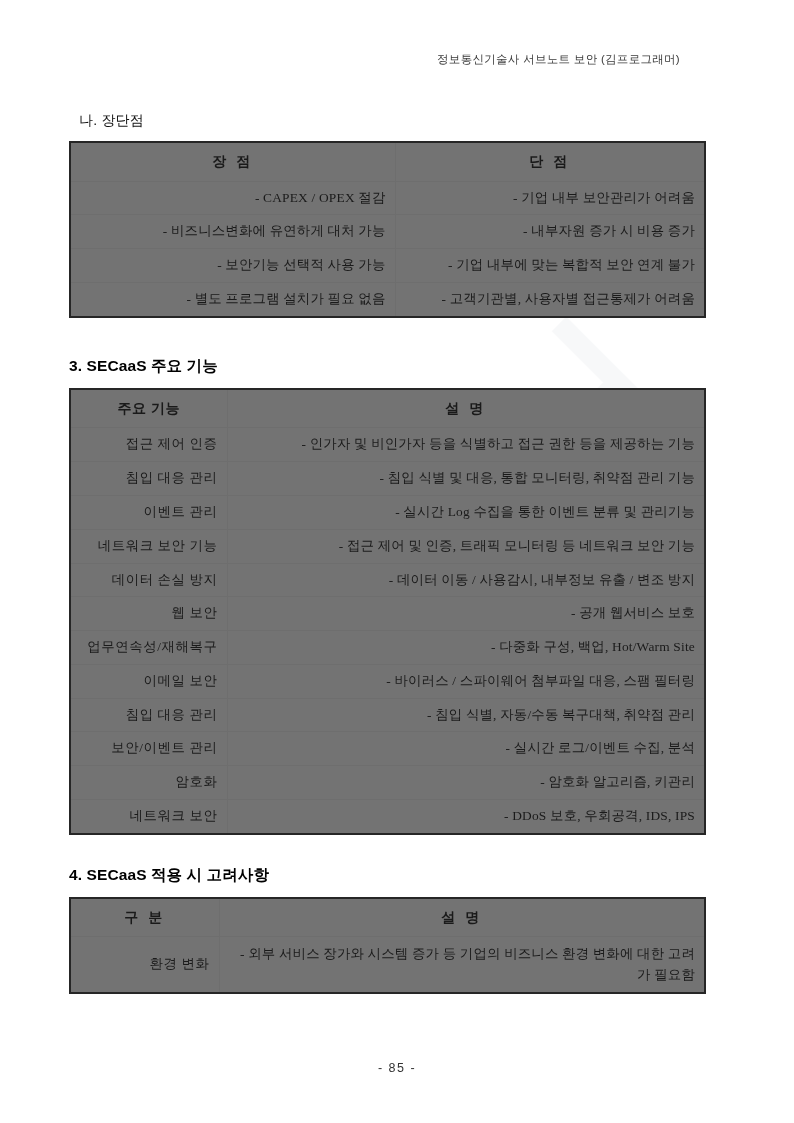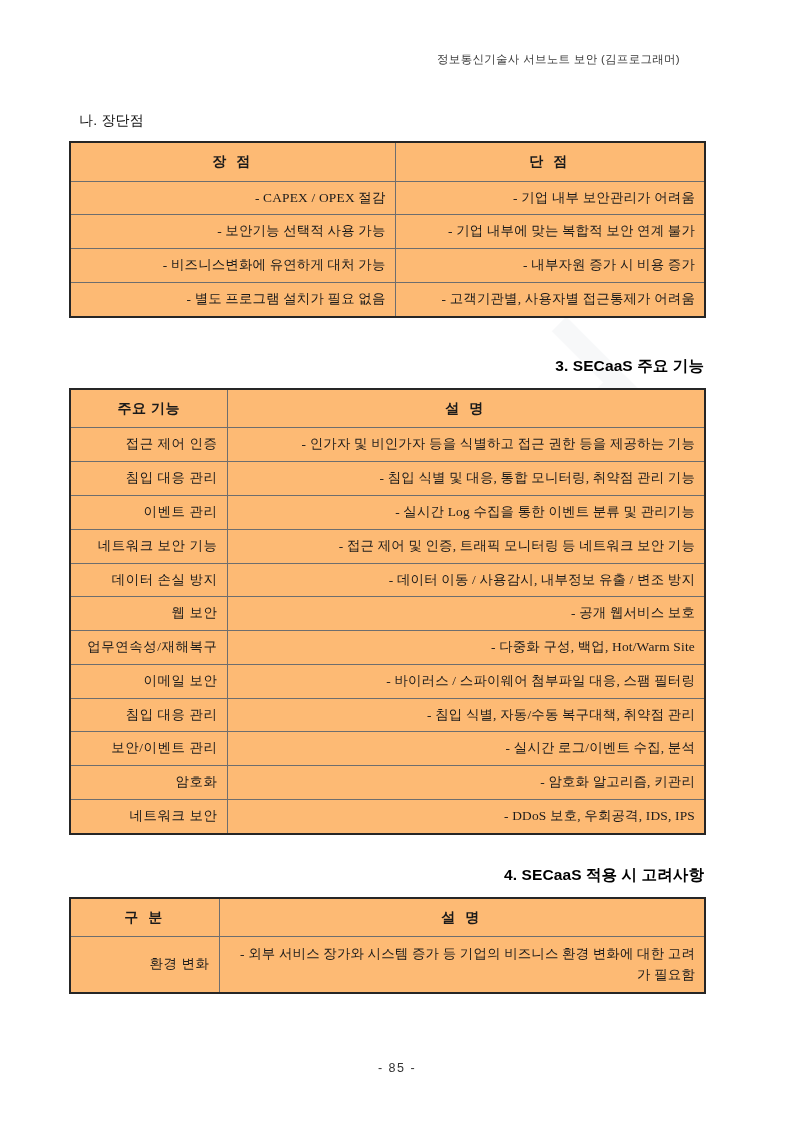--- a/index.html
+++ b/index.html
@@ -65,21 +65,20 @@
     letter-spacing: 0.2px;
   }
 
   .section-heading {
     font-family: "Liberation Sans", "DejaVu Sans", sans-serif;
     font-size: 15.5px;
     font-weight: 700;
     color: #000;
     margin: 0 0 11px 0;
     letter-spacing: 0.1px;
-    text-align: right;
   }
 
   table.doc-table {
     width: 635px;
     border-collapse: collapse;
     table-layout: fixed;
     border-top: 2.2px solid #262626;
     border-bottom: 2.2px solid #262626;
     border-left: 2.2px solid #262626;
     border-right: 2.2px solid #262626;
@@ -87,21 +86,21 @@
   }
   table.doc-table td,
   table.doc-table th {
     border: 1.1px solid #6e6e6e;
     padding: 6px 9px;
     font-size: 13.4px;
     line-height: 1.55;
     vertical-align: middle;
     font-family: "Liberation Serif", "DejaVu Serif", serif;
     color: #1a1a1a;
-    background: #fdba74;
+    background: #737373;
   }
   table.doc-table th {
     font-weight: 700;
     text-align: center;
     letter-spacing: 3px;
     padding: 8px 9px;
     font-family: "Liberation Sans", "DejaVu Sans", sans-serif;
     font-size: 14px;
   }
   table.doc-table th.tight { letter-spacing: 0.5px; }
@@ -165,26 +164,26 @@
           <th>장 점</th>
           <th>단 점</th>
         </tr>
       </thead>
       <tbody>
         <tr>
           <td class="desc-cell">- CAPEX / OPEX 절감</td>
           <td class="desc-cell">- 기업 내부 보안관리가 어려움</td>
         </tr>
         <tr>
+          <td class="desc-cell">- 비즈니스변화에 유연하게 대처 가능</td>
+          <td class="desc-cell">- 내부자원 증가 시 비용 증가</td>
+        </tr>
+        <tr>
           <td class="desc-cell">- 보안기능 선택적 사용 가능</td>
           <td class="desc-cell">- 기업 내부에 맞는 복합적 보안 연계 불가</td>
-        </tr>
-        <tr>
-          <td class="desc-cell">- 비즈니스변화에 유연하게 대처 가능</td>
-          <td class="desc-cell">- 내부자원 증가 시 비용 증가</td>
         </tr>
         <tr>
           <td class="desc-cell">- 별도 프로그램 설치가 필요 없음</td>
           <td class="desc-cell">- 고객기관별, 사용자별 접근통제가 어려움</td>
         </tr>
       </tbody>
     </table>
 
     <div class="gap-lg"></div>
 

